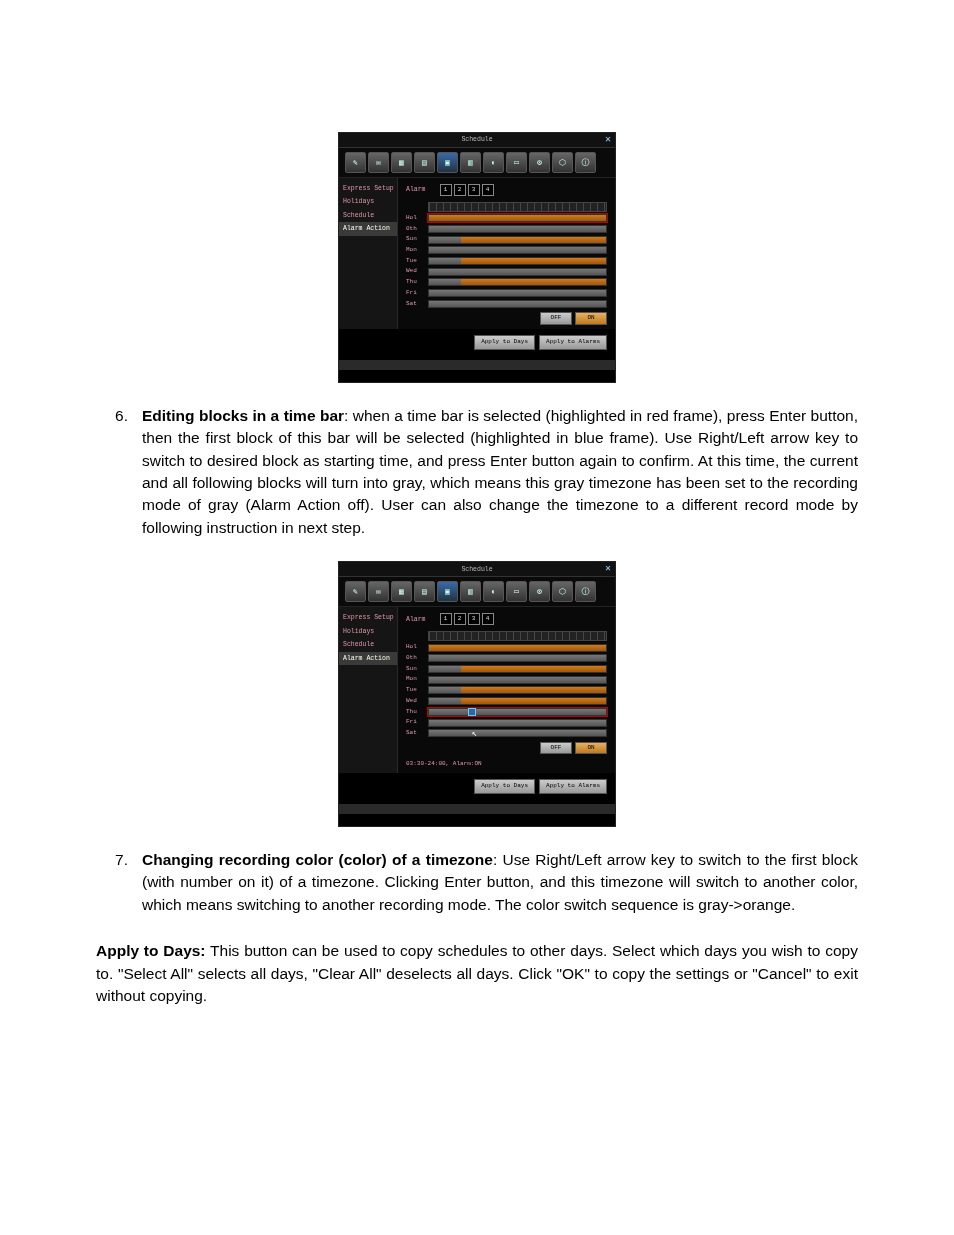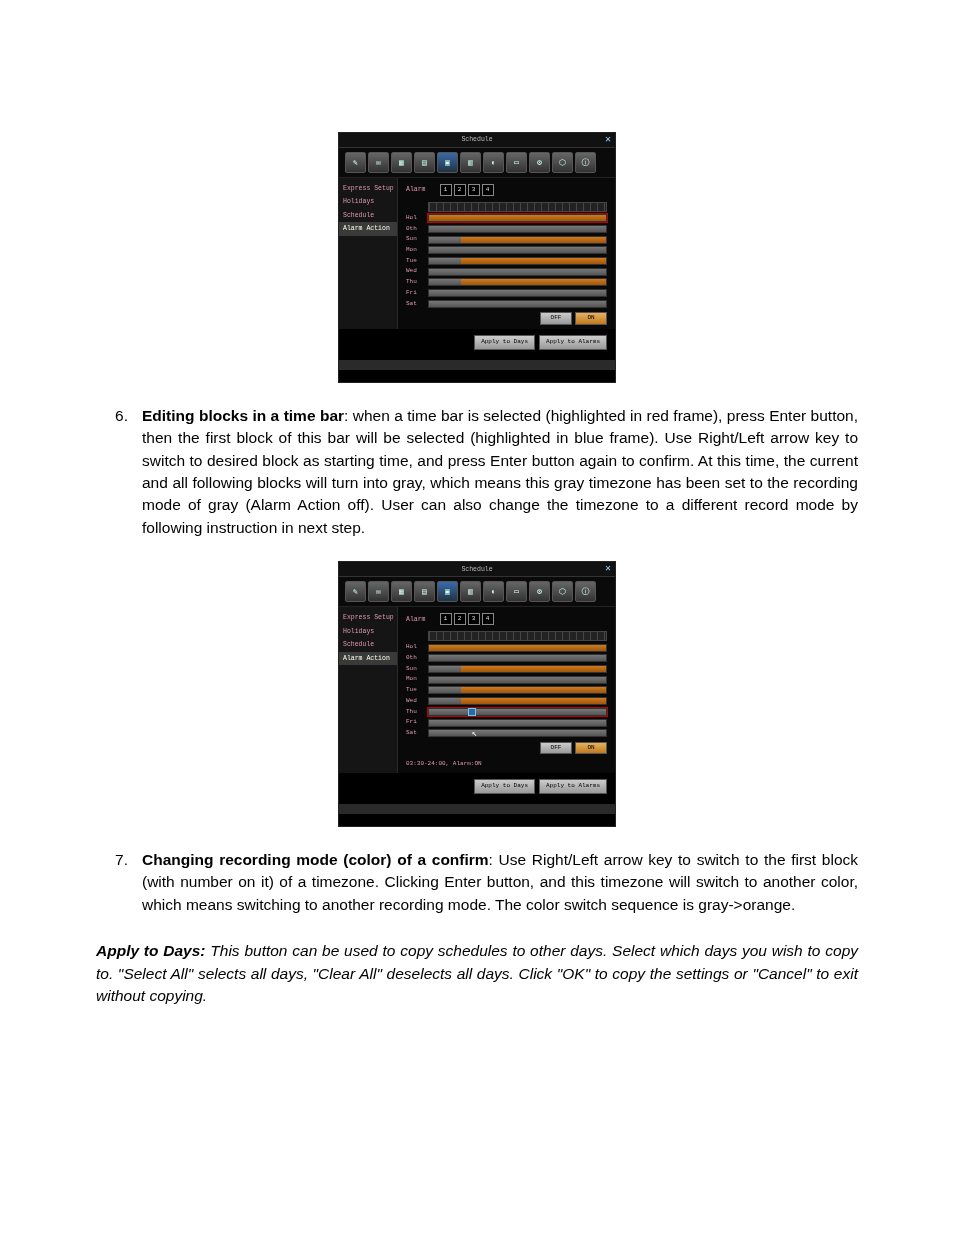--- a/index.html
+++ b/index.html
@@ -87,21 +87,21 @@
   }
   .dvr-foot{height:10px;background:#2a2a2a;margin-top:10px;}
 
   ol.steps{
     list-style:none;margin:22px 0 0 0;padding:0;
   }
   ol.steps>li{
     display:flex;gap:14px;margin-bottom:22px;text-align:justify;
   }
   ol.steps .num{flex:0 0 32px;text-align:right;}
-  .para{margin-top:24px;text-align:justify;font-style:italic;}
+  .para{margin-top:24px;text-align:justify;}
 </style>
 </head>
 <body>
 
 <div class="figs-center">
   <div class="dvr-window">
     <span class="dvr-cursor">↖</span>
     <div class="dvr-title">
       <span>Schedule</span>
       <span class="dvr-close">✕</span>
@@ -305,20 +305,20 @@
       <div class="dvr-btn">Apply to Alarms</div>
     </div>
     <div class="dvr-foot"></div>
   </div>
 </div>
 
 <ol class="steps">
   <li>
     <span class="num">7.</span>
     <span>
-      <b>Changing recording mode (color) of a confirm</b><span>: Use Right/Left arrow key to switch to the first block (with number on it) of a timezone. Clicking Enter button, and this timezone will switch to another color, which means switching to another recording mode. The color switch sequence is gray-&gt;orange.</span>
+      <b>Changing recording color (color) of a timezone</b><span>: Use Right/Left arrow key to switch to the first block (with number on it) of a timezone. Clicking Enter button, and this timezone will switch to another color, which means switching to another recording mode. The color switch sequence is gray-&gt;orange.</span>
     </span>
   </li>
 </ol>
 
 <p class="para">
   <b>Apply to Days:</b><span> This button can be used to copy schedules to other days. Select which days you wish to copy to. "Select All" selects all days, "Clear All" deselects all days. Click "OK" to copy the settings or "Cancel" to exit without copying.</span>
 </p>
 
 </body></html>

